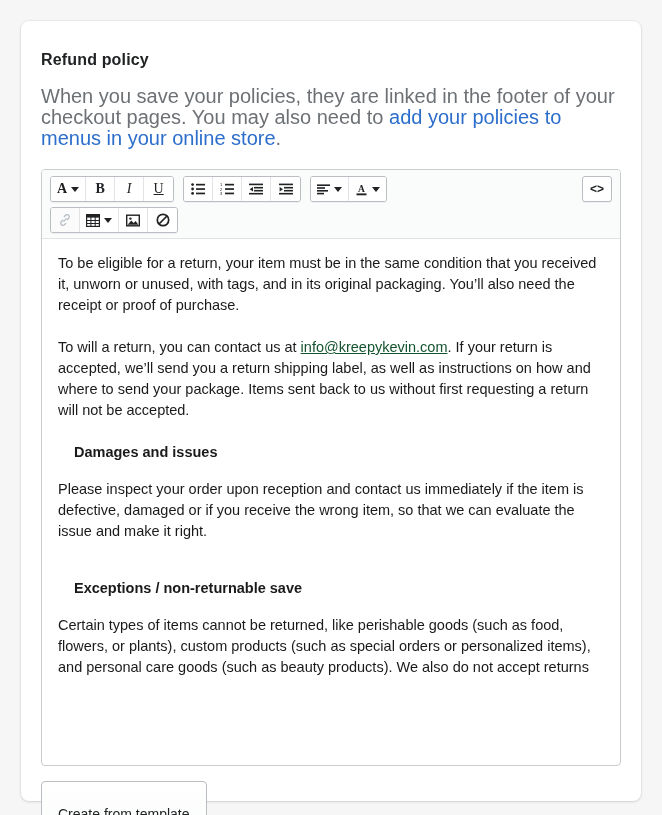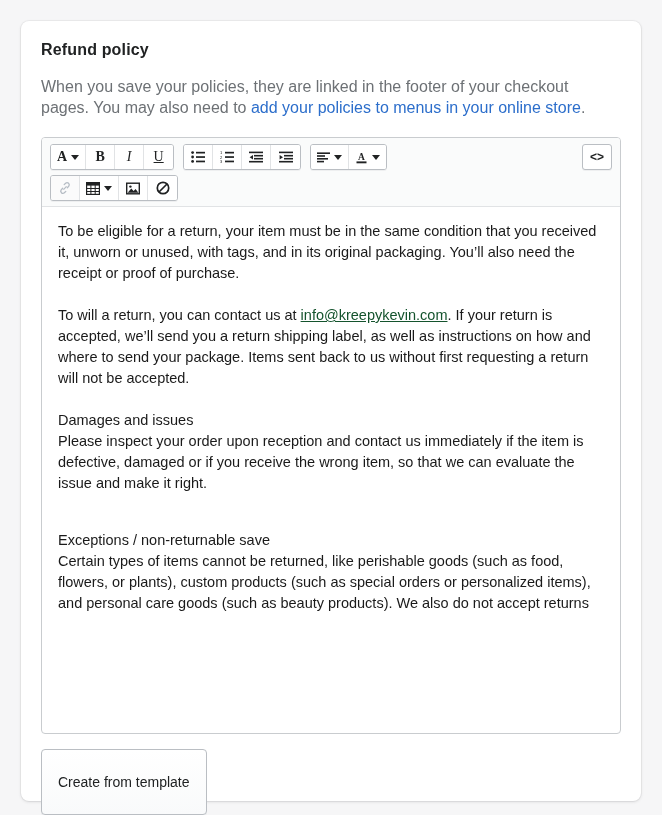--- a/index.html
+++ b/index.html
@@ -22,27 +22,27 @@
     background: #ffffff;
     border-radius: 8px;
     box-shadow: 0 0 0 1px rgba(63,63,68,0.05), 0 1px 3px 0 rgba(63,63,68,0.15);
     padding: 20px;
   }
 
   .page-title {
     font-size: 16px;
     font-weight: 700;
     color: #202223;
-    margin: 0 0 0 0;
+    margin: 10px 0 0 0;
     letter-spacing: 0.01em;
   }
 
   .description {
     margin-top: 17px;
-    font-size: 16px;
+    font-size: 20px;
     line-height: 21px;
     color: #6d7175;
     max-width: 576px;
   }
   .description a {
     color: #2c6ecb;
     text-decoration: none;
   }
 
   
@@ -136,22 +136,22 @@
     flex: 1 1 auto;
     font-size: 14.5px;
     line-height: 21px;
     color: #1a1a1a;
   }
   .editor-body p {
     margin: 0 0 21px 0;
   }
   .editor-body p.tight { margin-bottom: 0; }
   .editor-body .h-bold {
-    font-weight: 400;
-    margin: 0;
+    font-weight: 700;
+    margin: 16px;
   }
   .editor-body a {
     color: #14532d;
     text-decoration: underline;
   }
   .block { margin-bottom: 21px; }
 
   
   .footer {
     margin-top: 15px;

